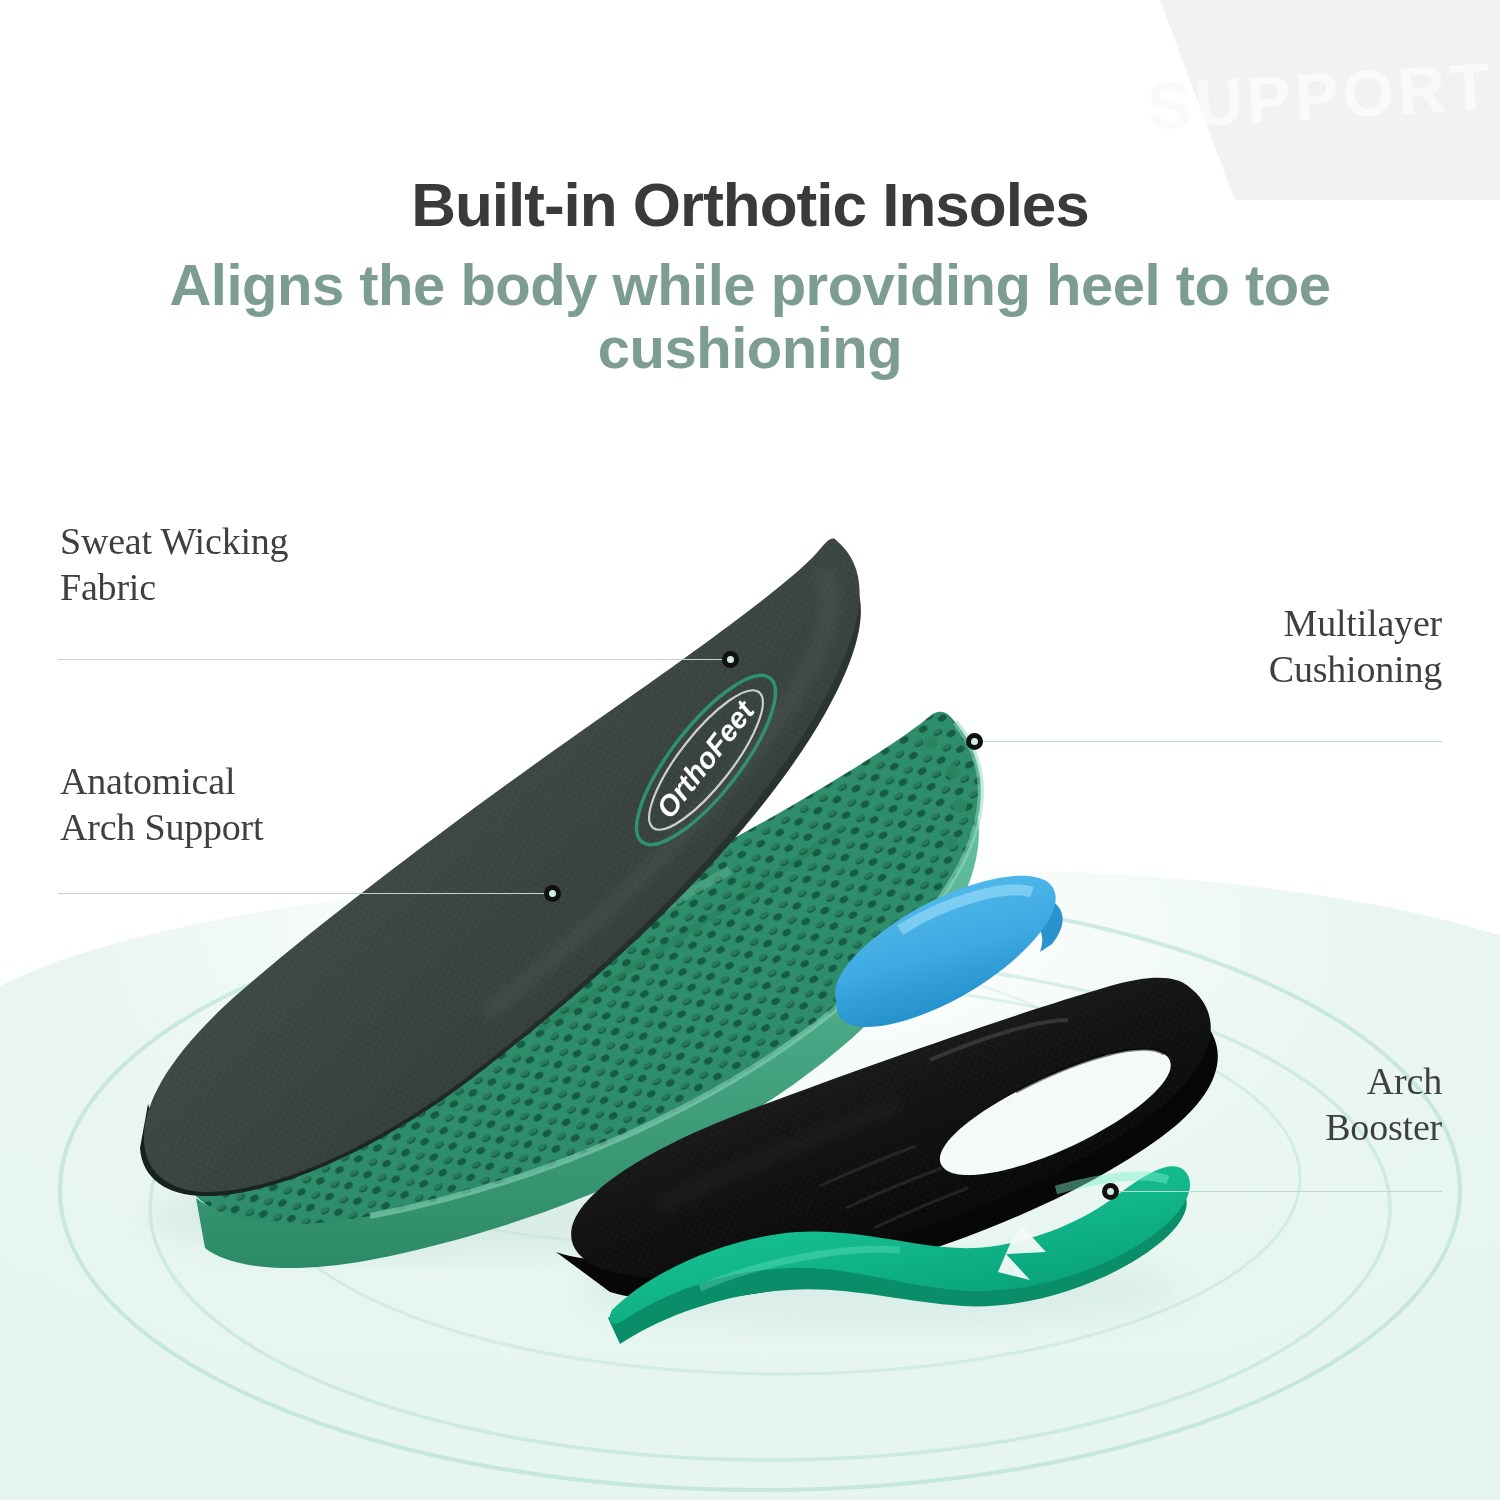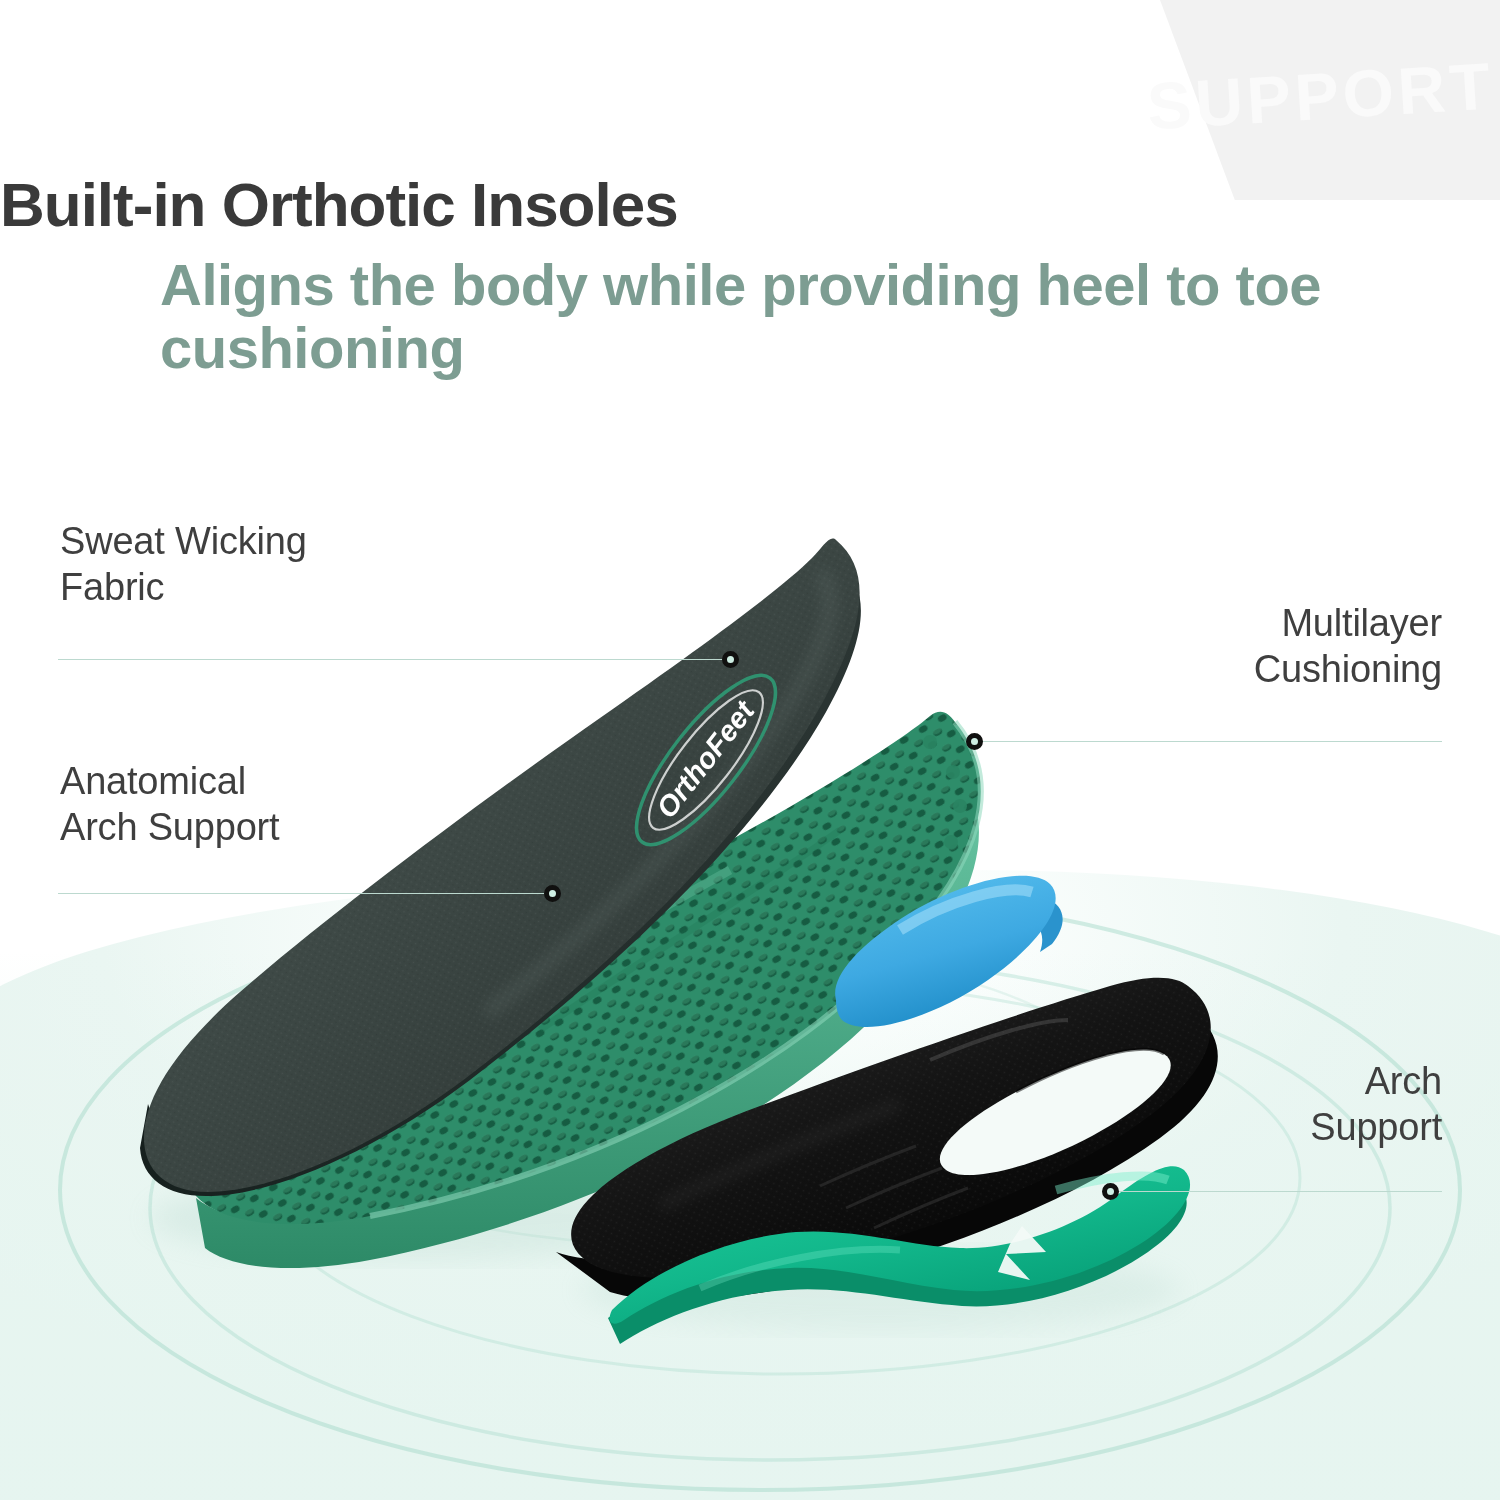--- a/index.html
+++ b/index.html
@@ -32,32 +32,32 @@
     z-index:1;
   }
   .bg-mint-2{
     position:absolute;left:0px;top:950px;width:1500px;height:560px;
     background:linear-gradient(180deg, rgba(232,246,241,0) 0%, rgba(232,246,241,.55) 40%, rgba(230,245,240,.9) 100%);
     z-index:1;
   }
   .rings{position:absolute;left:0;top:860px;width:1500px;height:660px;z-index:2;}
 
   
-  .headings{position:absolute;left:0;top:0;width:1500px;z-index:20;}
+  .headings{position:absolute;left:0;top:0;width:1500px;z-index:20;text-align:center;}
   .title{
     font-size:62px;font-weight:bold;color:#3a3a3a;
     letter-spacing:-1px;margin:0;padding-top:172px;line-height:1.05;
   }
   .subtitle{
     font-size:58px;font-weight:bold;color:#7d9d92;
     line-height:1.09;margin:16px auto 0;max-width:1180px;letter-spacing:-0.5px;
   }
 
   
-  .callout{position:absolute;z-index:25;}
+  .callout{position:absolute;z-index:25;font-family:Liberation Serif, serif;}
   .callout .lbl{
     font-size:38px;color:#3f3f3f;line-height:1.22;white-space:pre-line;letter-spacing:-0.2px;
   }
   .callout.left .lbl{text-align:left;}
   .callout.right .lbl{text-align:right;}
 
   .c-sweat{left:60px;top:518px;width:360px;}
   .c-anat{left:60px;top:758px;width:360px;}
   .c-multi{right:58px;top:600px;width:340px;}
   .c-arch{right:58px;top:1058px;width:252px;}
@@ -308,16 +308,16 @@
 Cushioning</div>
   </div>
 
   <div class="callout left c-anat">
     <div class="lbl">Anatomical
 Arch Support</div>
   </div>
 
   <div class="callout right c-arch">
     <div class="lbl">Arch
-Support</div>
+Booster</div>
   </div>
 
 </div>
 
 </body></html>

